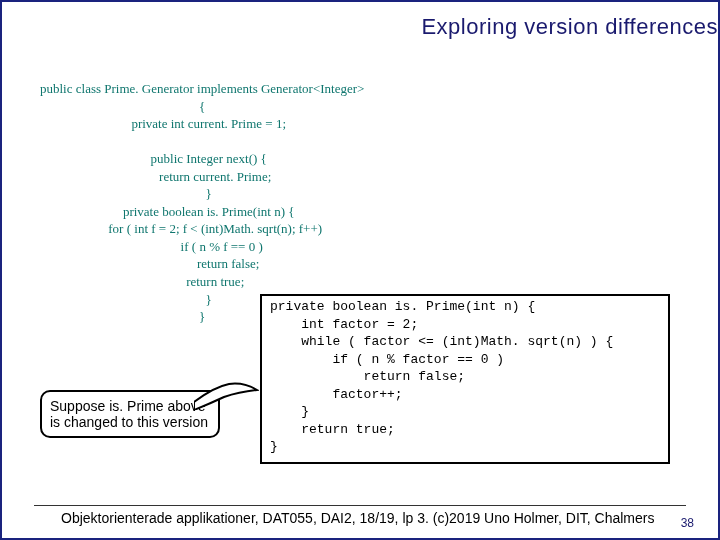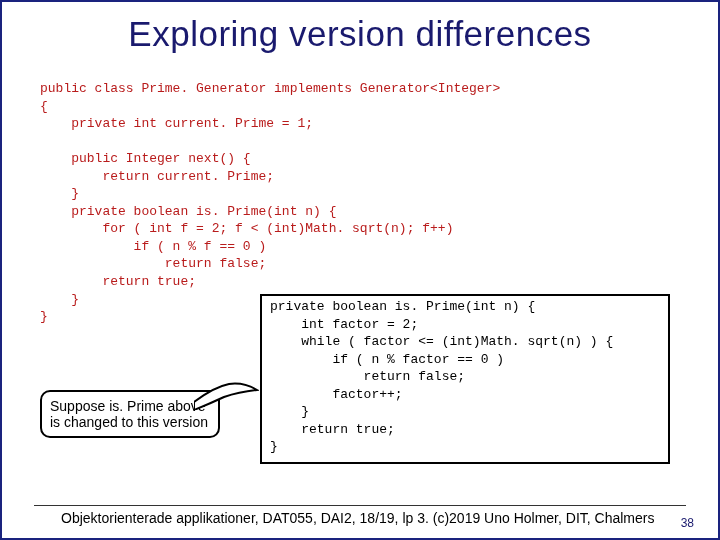--- a/index.html
+++ b/index.html
@@ -6,37 +6,38 @@
   body {
     width: 720px;
     height: 540px;
     background: #fff;
     border: 2px solid #1a237e;
     font-family: Arial, sans-serif;
     position: relative;
     overflow: hidden;
   }
   .title {
-    text-align: center;
-    font-size: 35px;
+    text-align: right;
+    font-size: 22px;
     color: #1a1a6e;
     font-weight: normal;
     margin-top: 12px;
     font-family: "Comic Sans MS", "Segoe UI", sans-serif;
     letter-spacing: 0.5px;
   }
   .code-area {
     position: absolute;
     top: 78px;
     left: 38px;
-    font-family: Liberation Mono, monospace;
+    font-family: Liberation Serif, serif;
     font-size: 13px;
     line-height: 1.35;
     white-space: pre;
-    color: #b91c1c;
+    color: #0f766e;
+    text-align: center;
   }
   .code-box {
     position: absolute;
     top: 292px;
     left: 258px;
     width: 410px;
     border: 2px solid #000;
     background: #fff;
     padding: 2px 8px 6px 8px;
     font-family: "Courier New", monospace;

